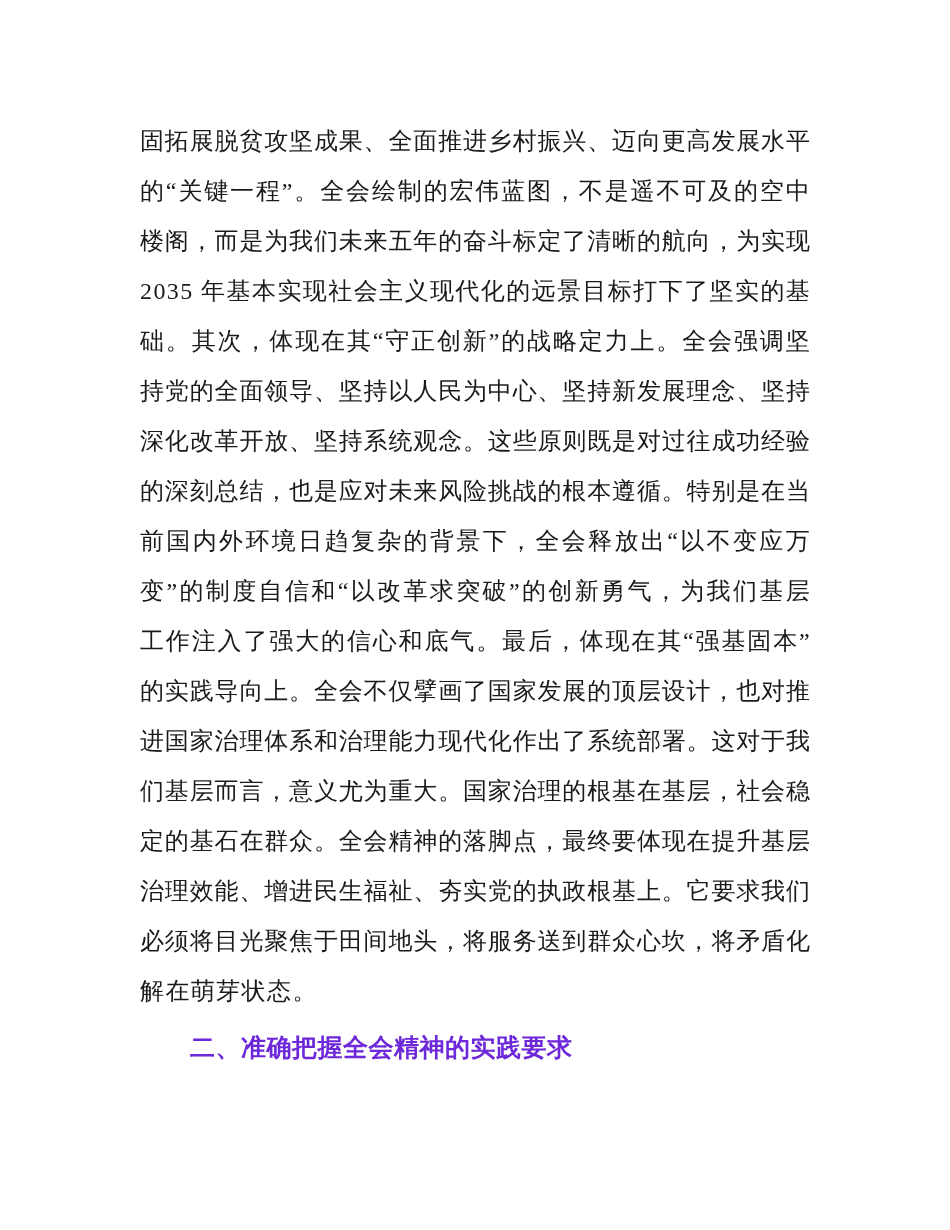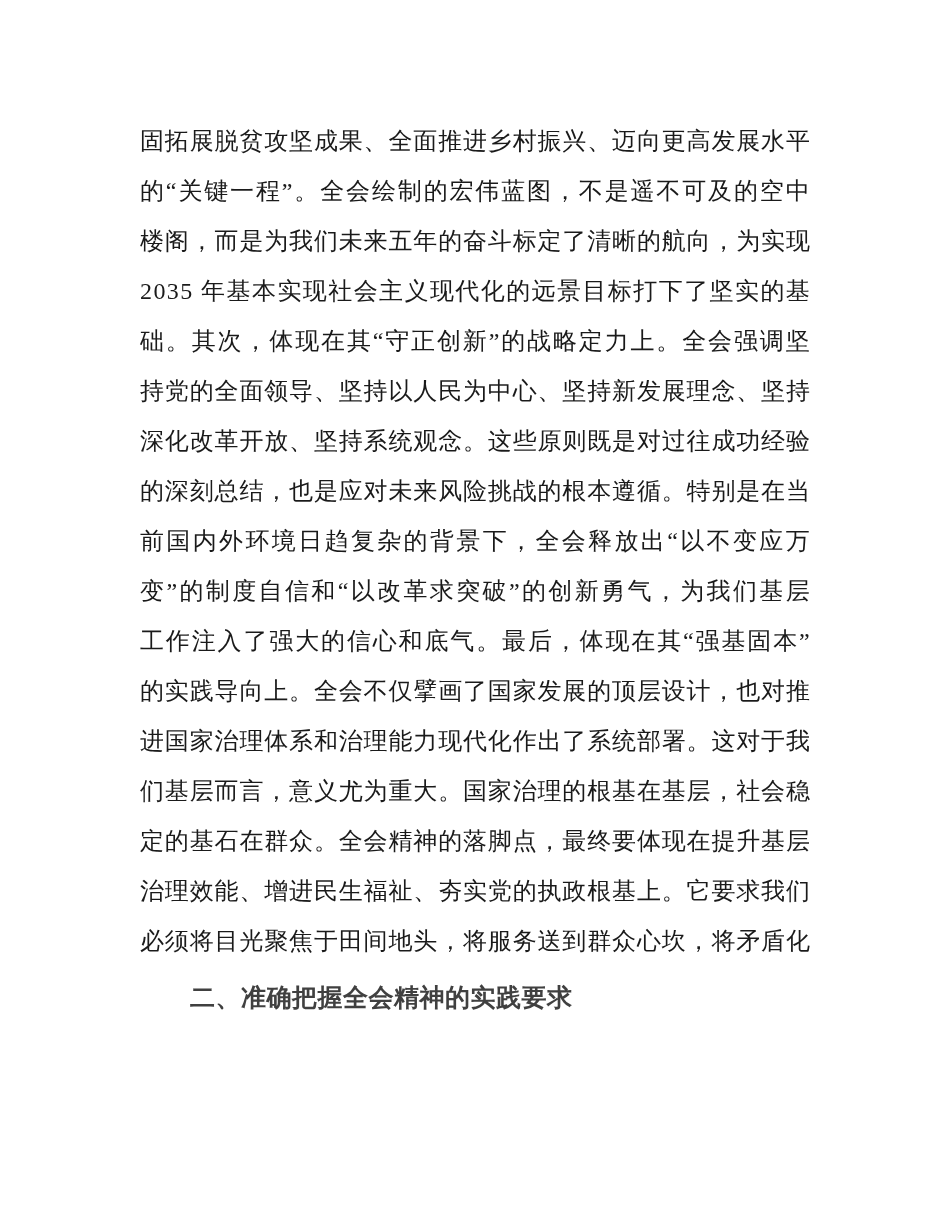--- a/index.html
+++ b/index.html
@@ -40,21 +40,21 @@
     white-space: pre;
     flex: 0 0 auto;
   }
   .heading {
     margin-top: 6px;
     padding-left: 50px;
     height: 50px;
     line-height: 50px;
     font-size: 25px;
     font-weight: bold;
-    color: #404040;
+    color: #6d28d9;
     font-family: "Liberation Sans", sans-serif;
     letter-spacing: 0.5px;
     white-space: nowrap;
   }
 </style>
 </head>
 <body>
 
 <div class="page">
   <div class="content">
@@ -546,15 +546,16 @@
         <span>群</span>
         <span>众</span>
         <span>心</span>
         <span>坎</span>
         <span>，</span>
         <span>将</span>
         <span>矛</span>
         <span>盾</span>
         <span>化</span>
       </div>
+      <div class="line">解在萌芽状态。</div>
       <div class="heading">二、准确把握全会精神的实践要求</div>
     </div>
 </div>
 
 </body></html>

